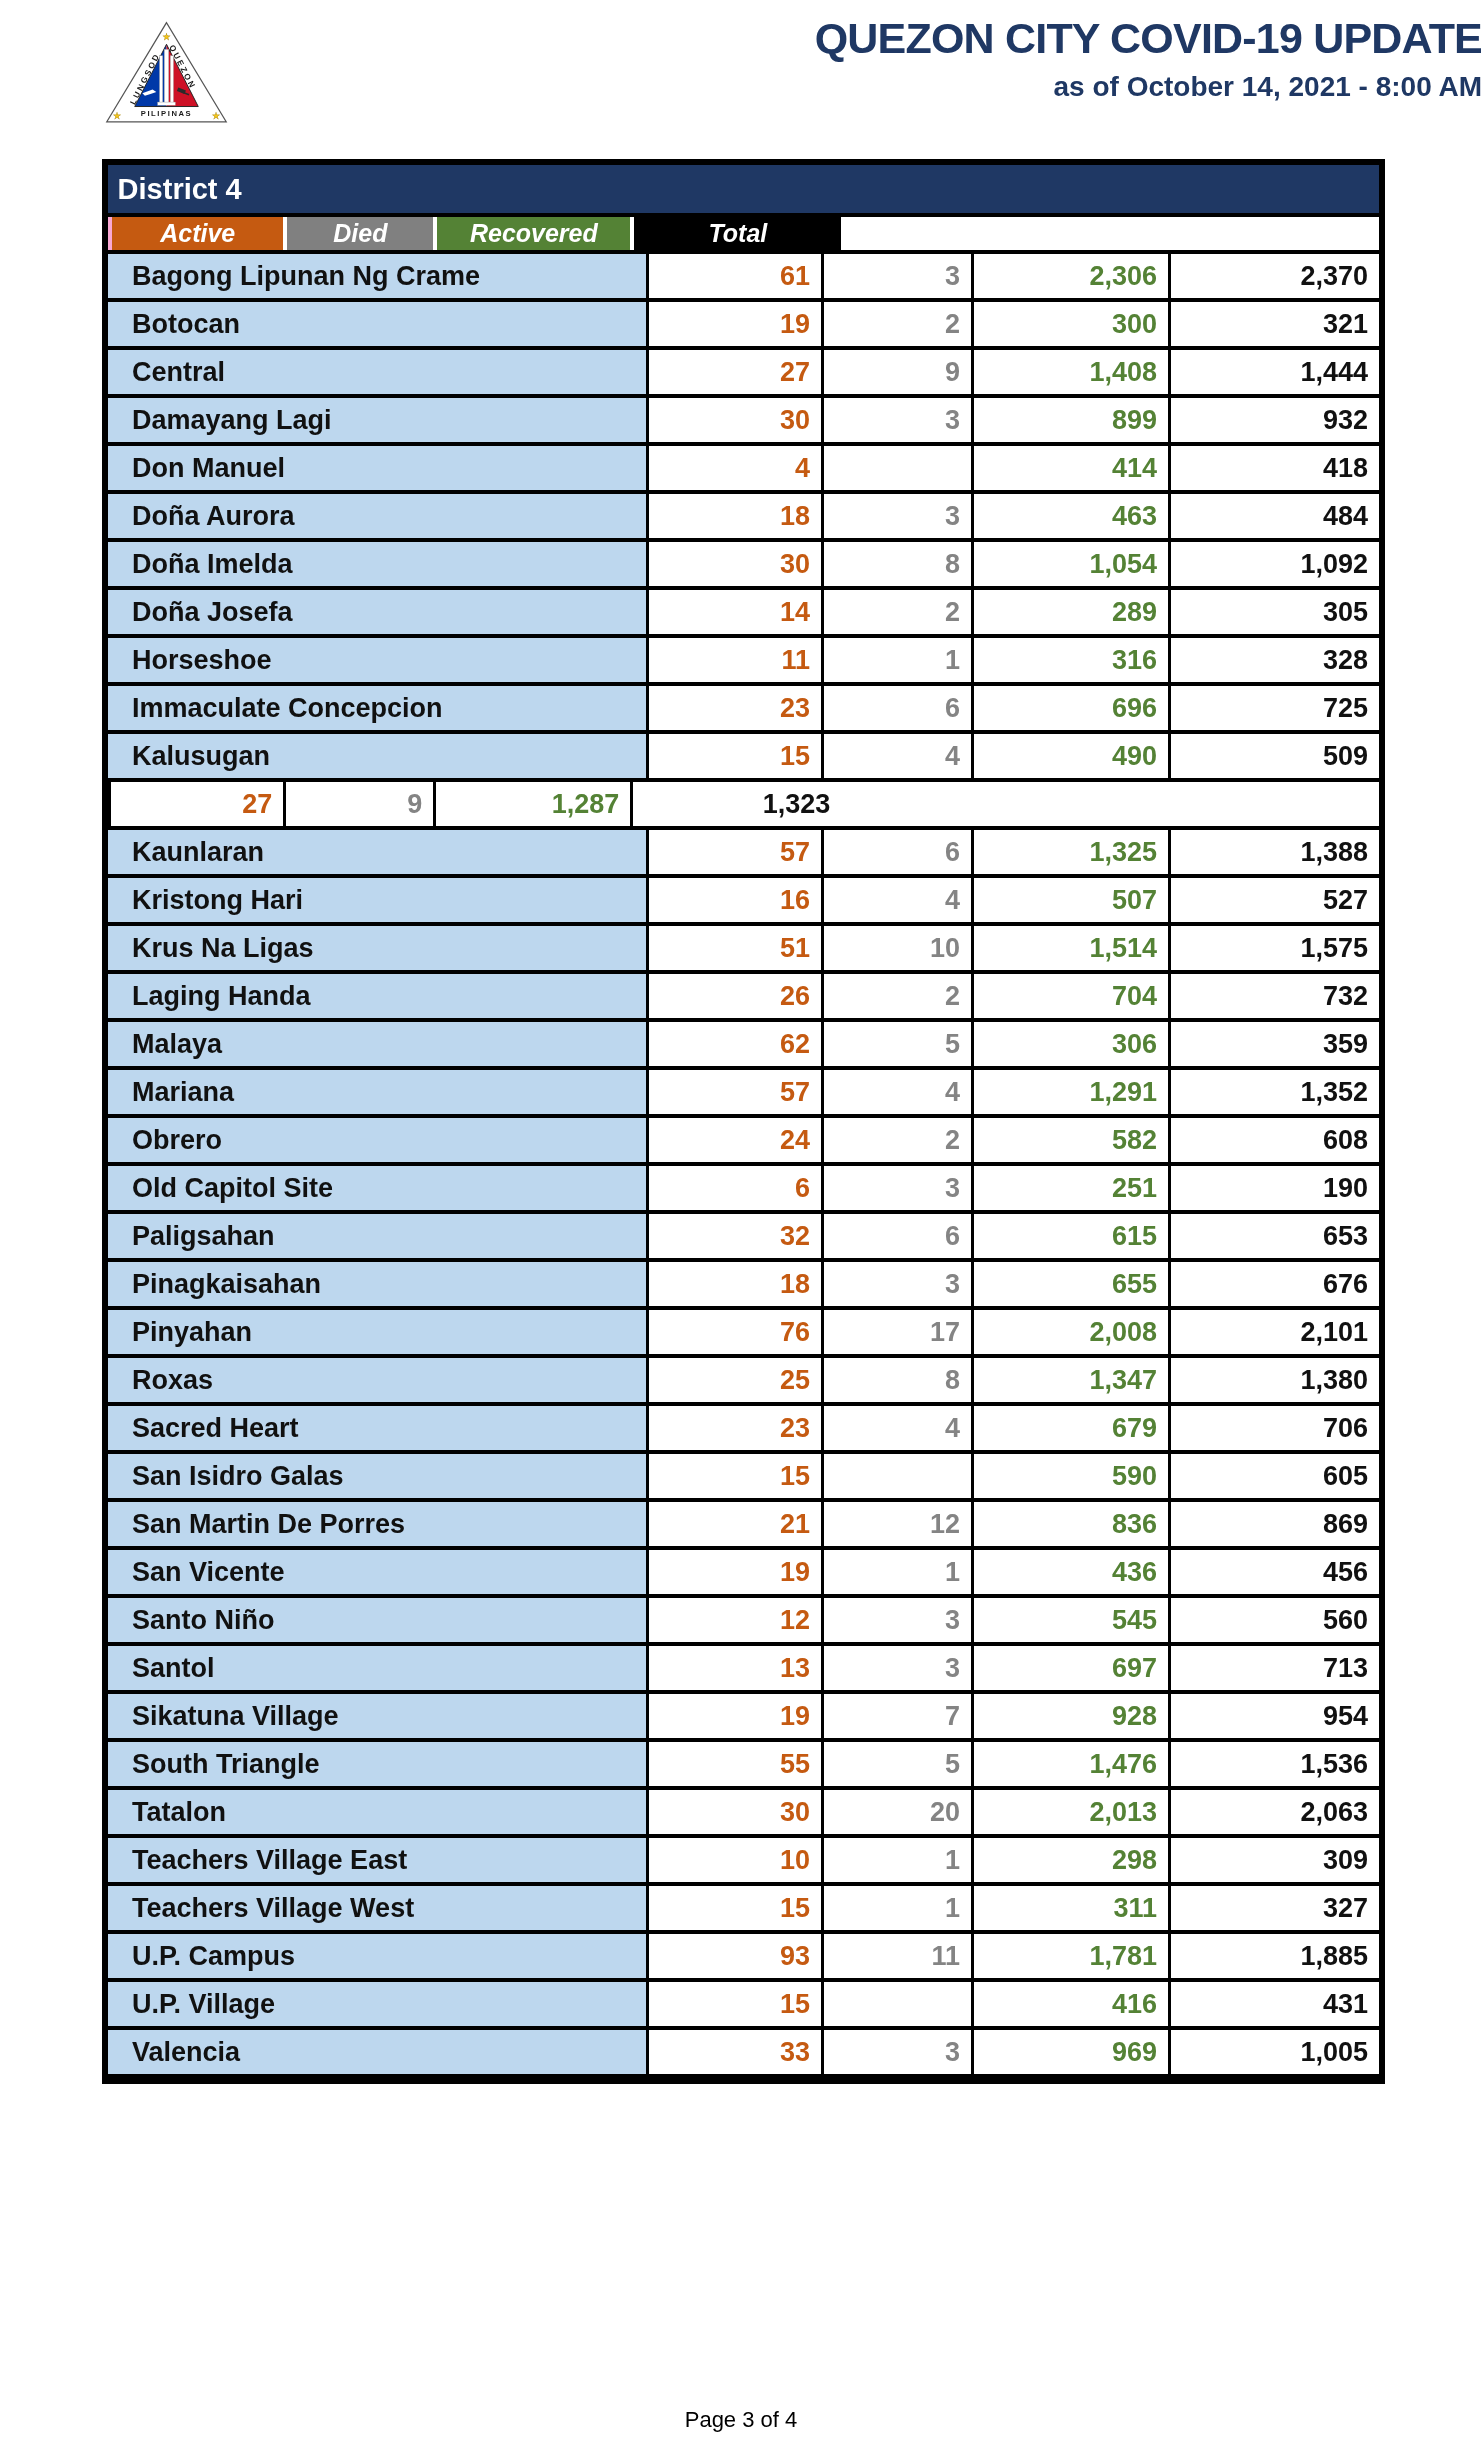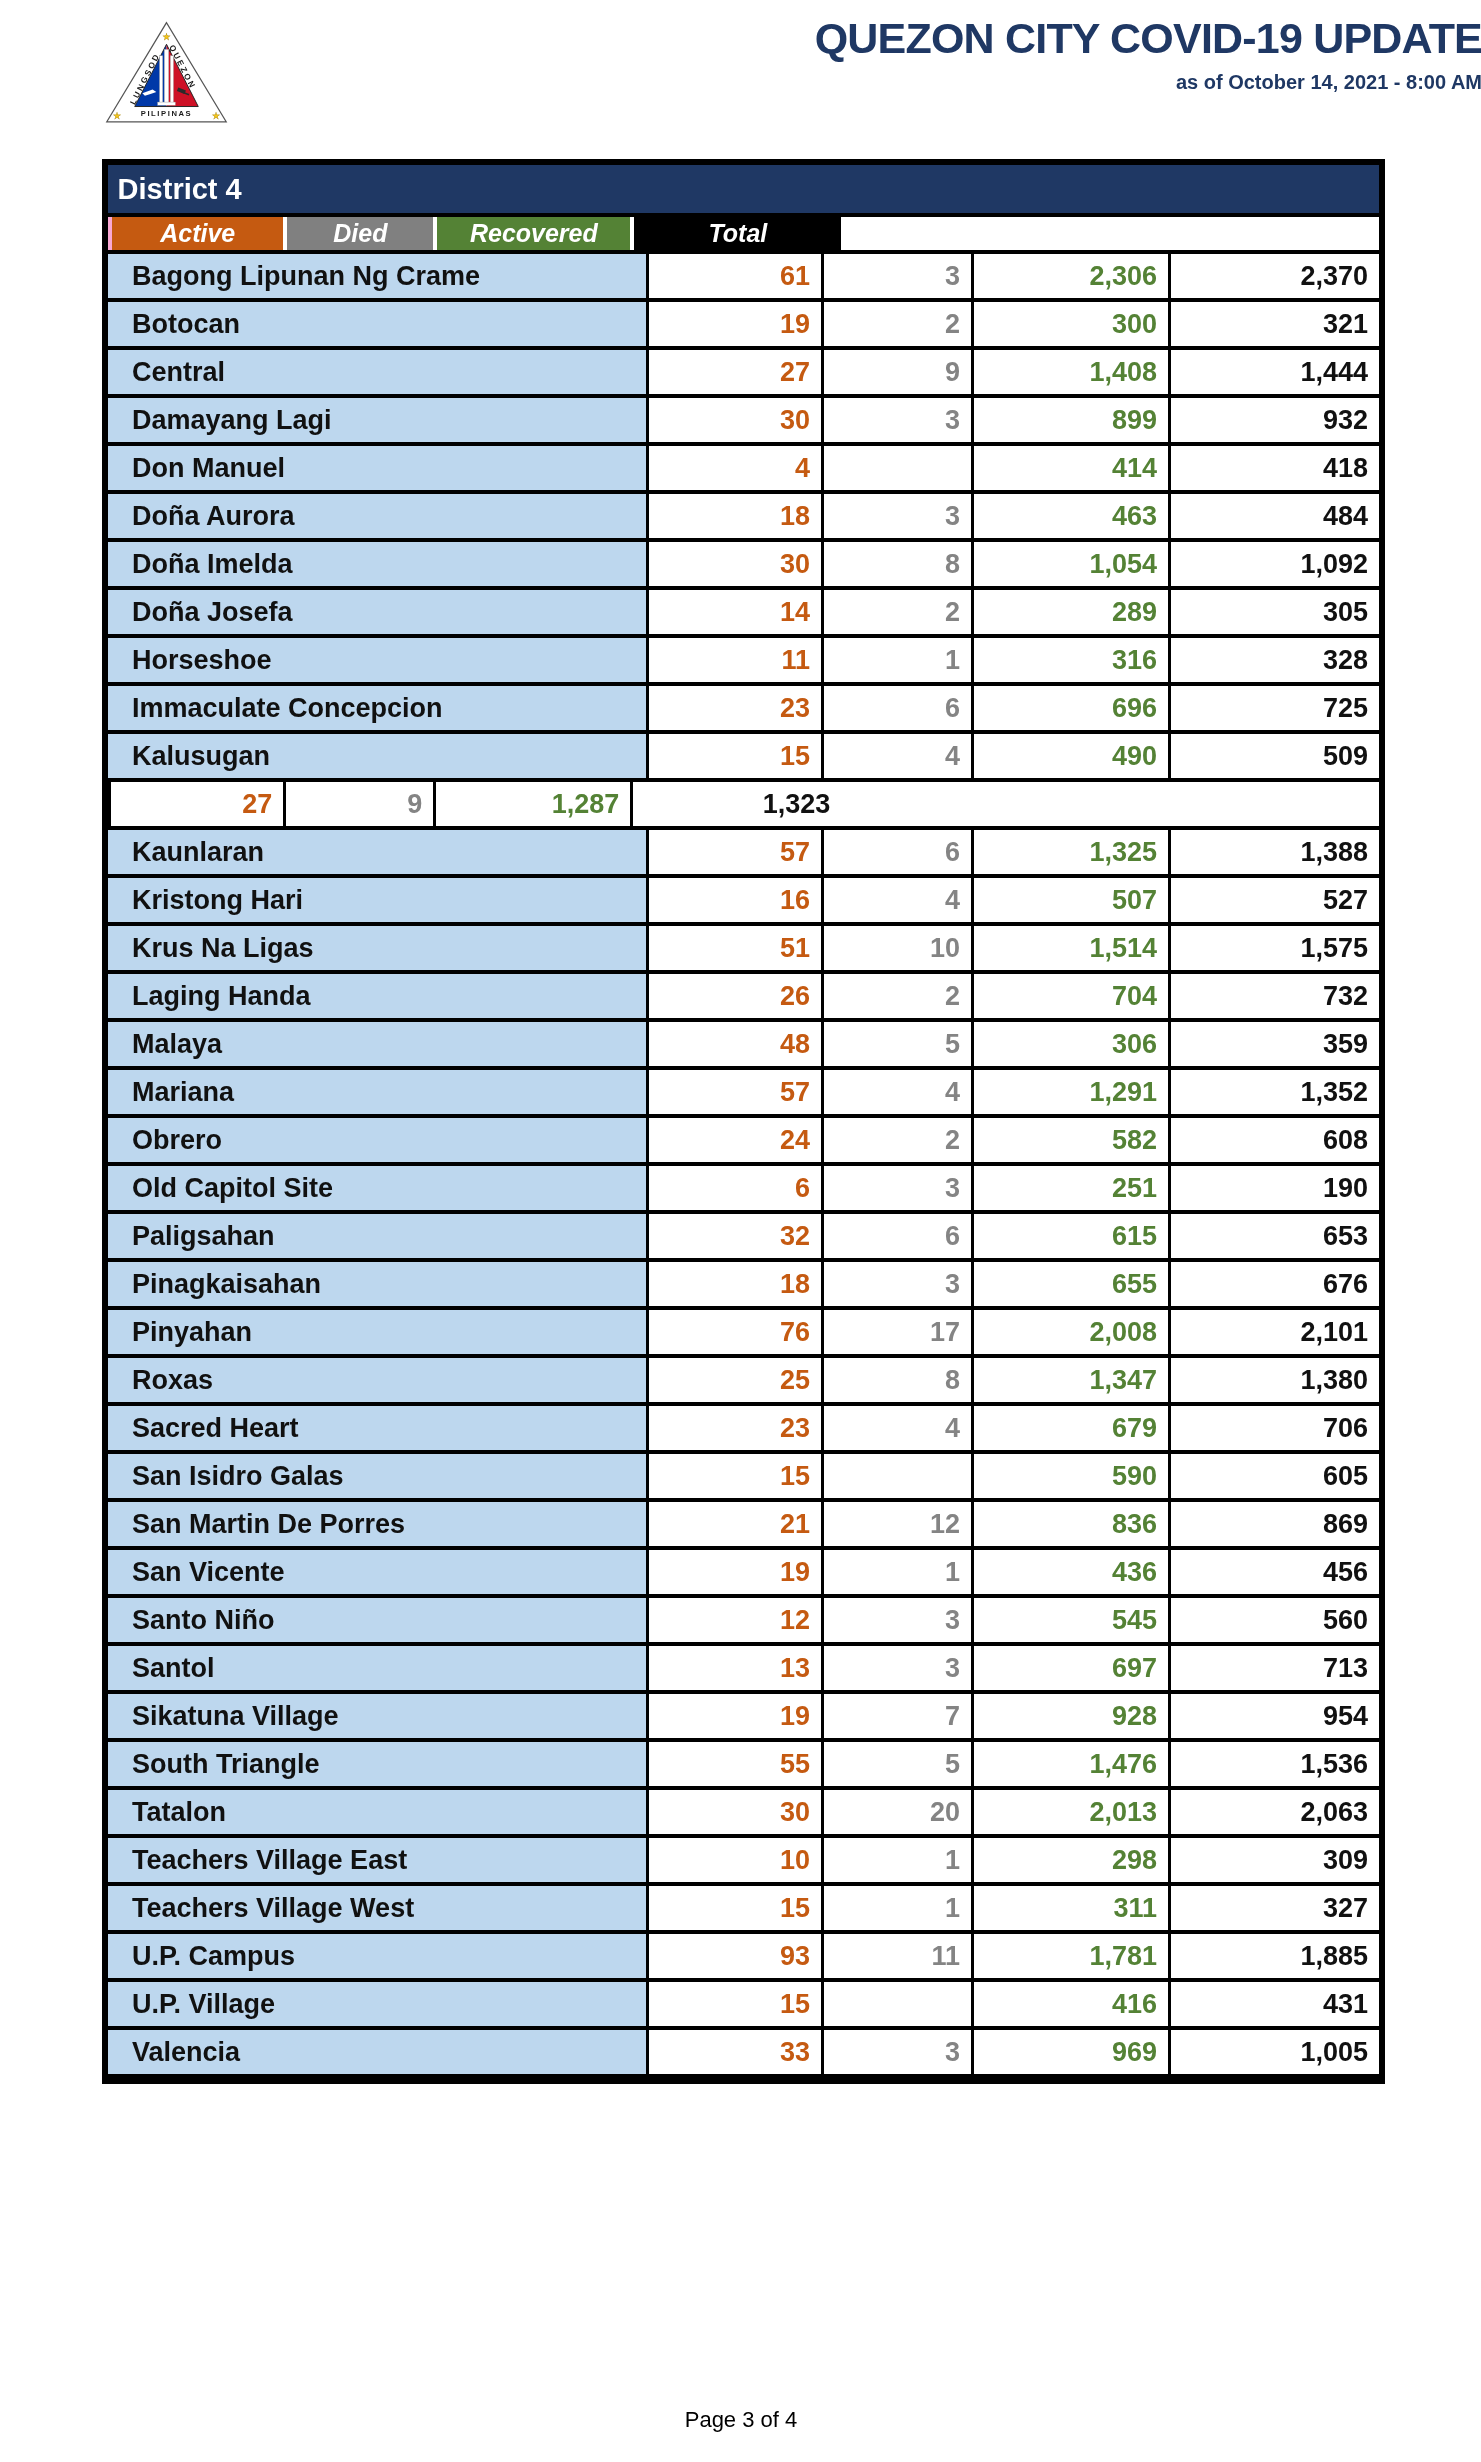--- a/index.html
+++ b/index.html
@@ -6,21 +6,21 @@
   html,body { background:#e8e8e8; }
   .page {
     position:relative; width:1482px; height:2462px; background:#ffffff;
     font-family:"Liberation Sans","DejaVu Sans",sans-serif; overflow:hidden;
   }
   
   .report-header { position:absolute; top:0; left:0; width:100%; }
   .logo { position:absolute; left:103px; top:9.6px; width:127px; height:127px; }
   .titles { text-align:right; padding-top:14px; }
   .title { font-size:43px; font-weight:bold; color:#1F3864; letter-spacing:-0.8px; }
-  .subtitle { font-size:20px; font-weight:bold; color:#1F3864; margin-top:8px; }
+  .subtitle { font-size:28px; font-weight:bold; color:#1F3864; margin-top:8px; }
   
   .covid-table {
     position:absolute; left:102px; top:159px; width:1283px;
     border:6.4px solid #000; background:#fff;
     --w1:42.3%; --w2:13.8%; --w3:11.8%; --w4:15.5%; --w5:16.6%;
   }
   .district-bar {
     height:52px; background:#1F3864; color:#fff; font-size:29px; font-weight:bold;
     display:flex; align-items:center; padding-left:9.6px; border-bottom:4px solid #000;
   }
@@ -237,21 +237,21 @@
   <div class="row">
     <div class="cell c-barangay">Laging Handa</div>
     <div class="cell c-num c-active">26</div>
     <div class="cell c-num c-died">2</div>
     <div class="cell c-num c-recovered">704</div>
     <div class="cell c-num c-total">732</div>
   </div>
 
   <div class="row">
     <div class="cell c-barangay">Malaya</div>
-    <div class="cell c-num c-active">48</div>
+    <div class="cell c-num c-active">62</div>
     <div class="cell c-num c-died">5</div>
     <div class="cell c-num c-recovered">306</div>
     <div class="cell c-num c-total">359</div>
   </div>
 
   <div class="row">
     <div class="cell c-barangay">Mariana</div>
     <div class="cell c-num c-active">57</div>
     <div class="cell c-num c-died">4</div>
     <div class="cell c-num c-recovered">1,291</div>

